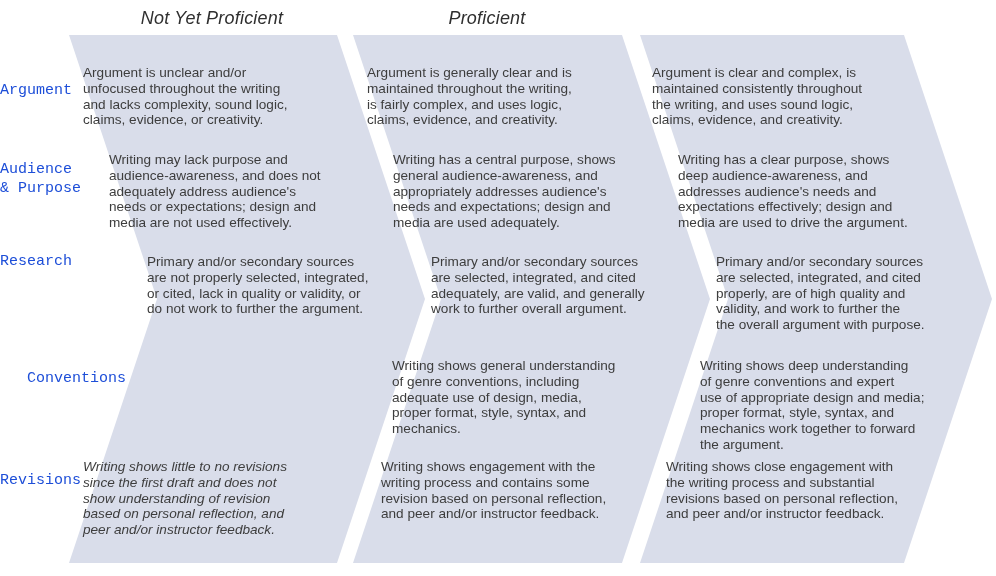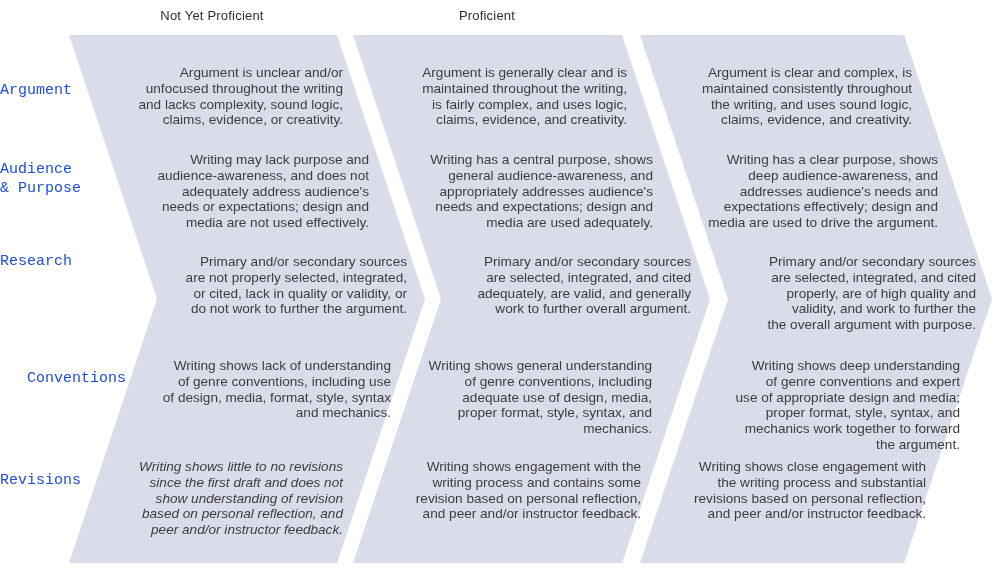--- a/index.html
+++ b/index.html
@@ -3,28 +3,28 @@
 <meta charset="utf-8">
 <style>
   html,body{margin:0;padding:0;background:#ffffff;}
   #stage{
     position:relative;width:996px;height:576px;overflow:hidden;background:#ffffff;
     font-family:"Liberation Sans", sans-serif;
   }
   svg.bands{position:absolute;left:0;top:0;}
   .col-header{
     position:absolute;width:260px;text-align:center;
-    font-size:13px;color:#2f2f2f;letter-spacing:0.2px;
+    font-size:18px;color:#2f2f2f;letter-spacing:0.2px;font-style:italic;
   }
   .row-label{
     position:absolute;left:0;text-align:left;
     font-size:15px;line-height:19px;color:#1d4ed8;white-space:pre-line;font-family:Liberation Mono, monospace;
   }
   .cell{
-    position:absolute;width:260px;text-align:right;
+    position:absolute;width:260px;text-align:left;
     font-size:13.6px;line-height:15.8px;color:#3d3d3d;white-space:pre-line;
   }
 </style>
 </head>
 <body>
 
 <div id="stage">
 
   <svg class="bands" width="996" height="576" viewBox="0 0 996 576">
     <polygon points="69,35 337,35 425,299 337,563 69,563 157,299" style="fill: rgb(217, 221, 234);"></polygon>
@@ -78,24 +78,20 @@
   <div class="cell" style="left:431px;top:254px;">Primary and/or secondary sources
 are selected, integrated, and cited
 adequately, are valid, and generally
 work to further overall argument.</div>
   <div class="cell" style="left:716px;top:254px;">Primary and/or secondary sources
 are selected, integrated, and cited
 properly, are of high quality and
 validity, and work to further the
 the overall argument with purpose.</div>
 
-  <div class="cell" style="left:131px;top:358px;">Writing shows lack of understanding
-of genre conventions, including use
-of design, media, format, style, syntax
-and mechanics.</div>
   <div class="cell" style="left:392px;top:358px;">Writing shows general understanding
 of genre conventions, including
 adequate use of design, media,
 proper format, style, syntax, and
 mechanics.</div>
   <div class="cell" style="left:700px;top:358px;">Writing shows deep understanding
 of genre conventions and expert
 use of appropriate design and media;
 proper format, style, syntax, and
 mechanics work together to forward

